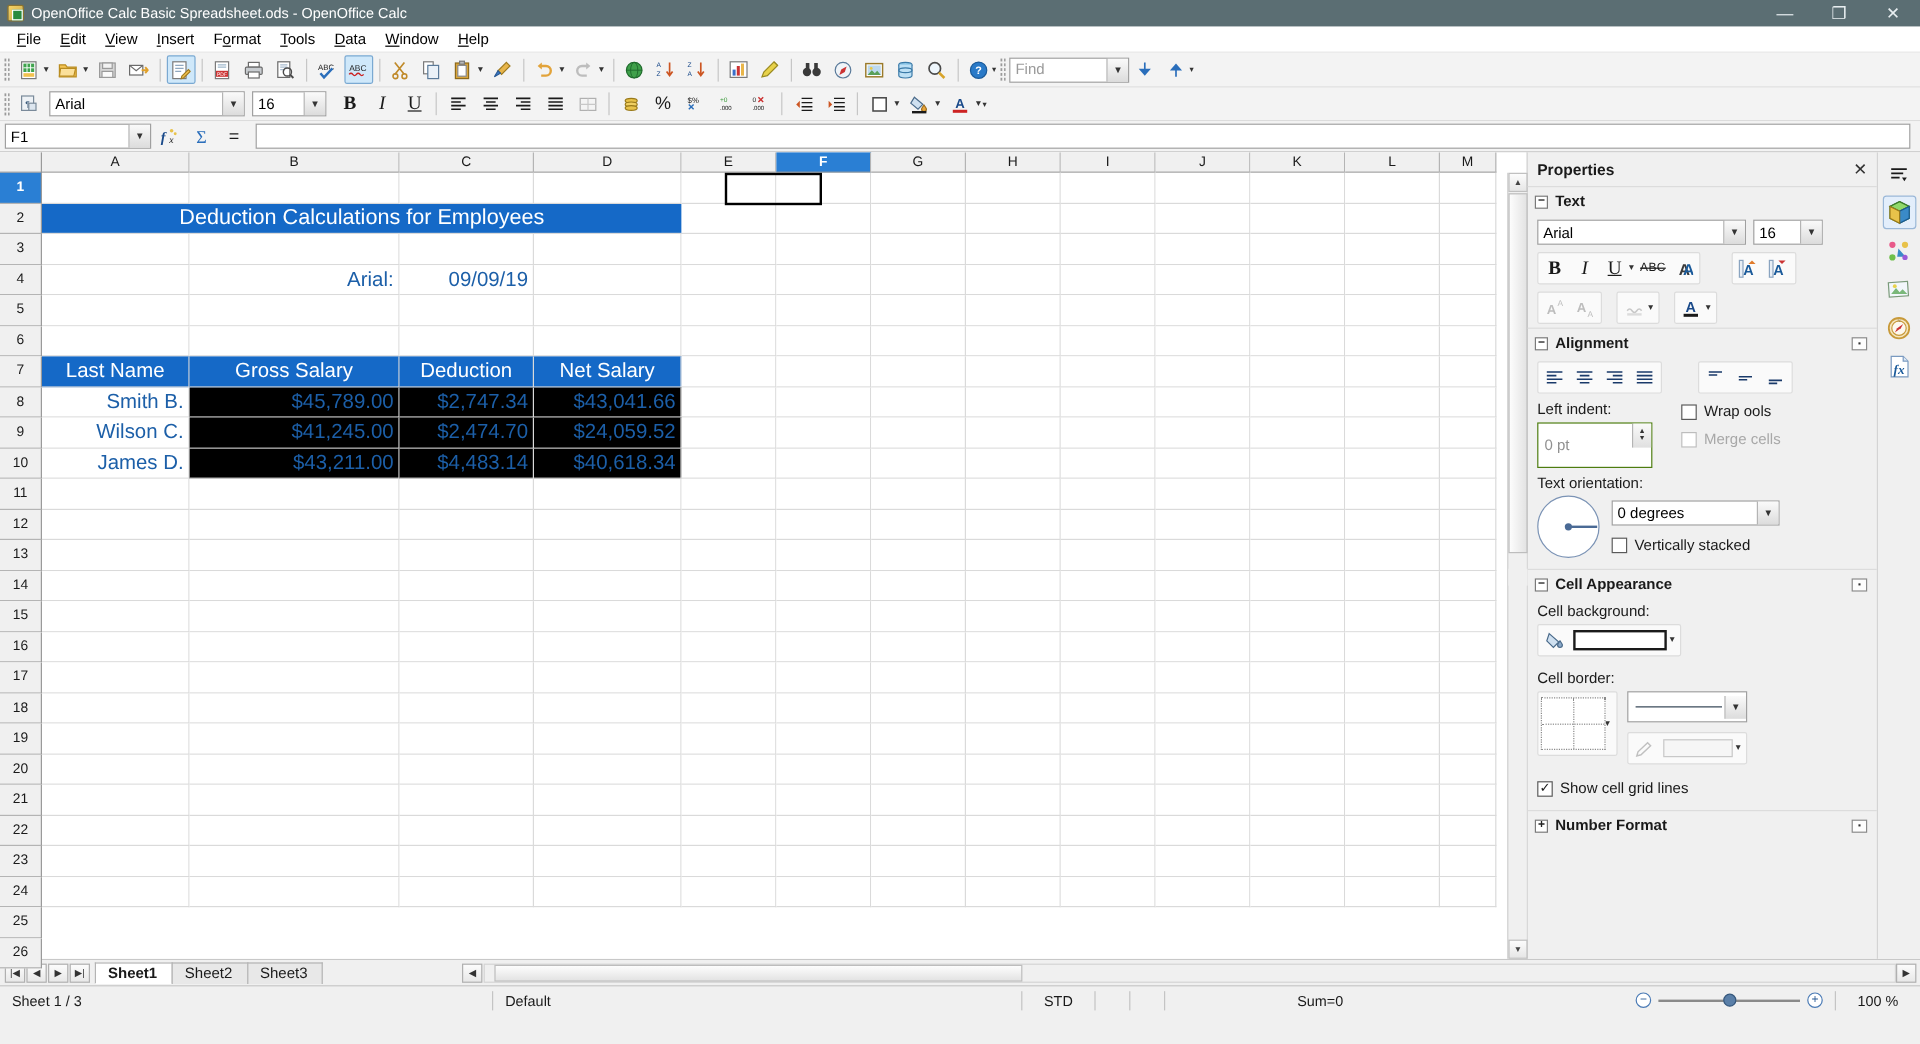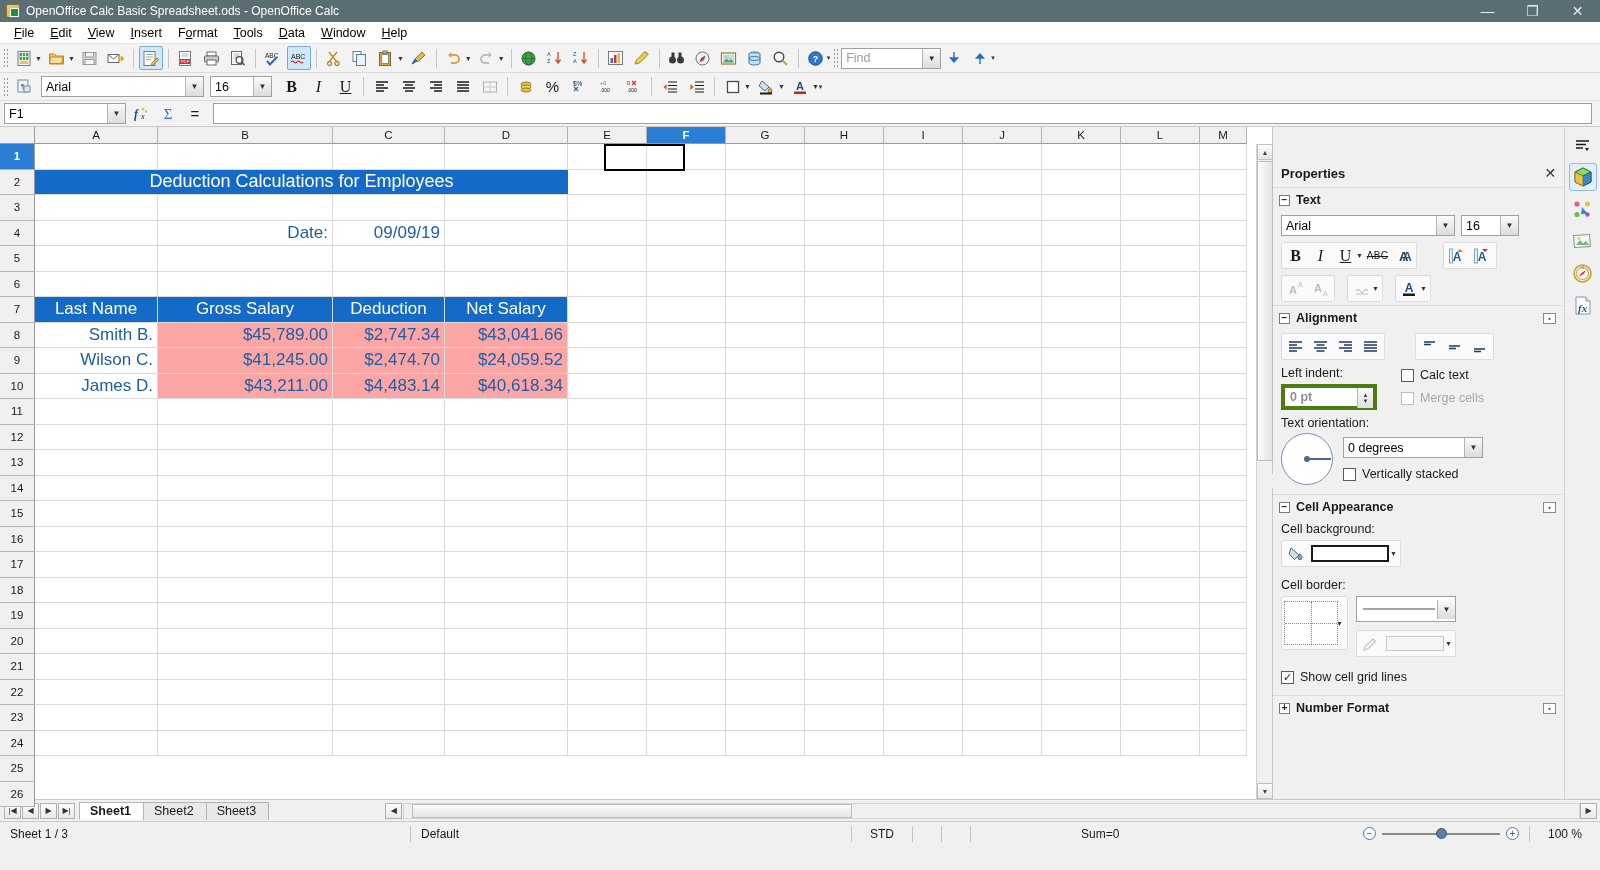--- a/index.html
+++ b/index.html
@@ -129,21 +129,21 @@
     background: #fff;
   }
   .cell.right { justify-content: flex-end; }
   .cell.titlecell {
     background: #1569c7; color: #ffffff; justify-content: center; font-size: 18px;
     border-right: none;
   }
   .cell.hdrcell {
     background: #1569c7; color: #ffffff; justify-content: center; font-size: 17px;
   }
-  .cell.zebra { background: #fca5a5; }
+  .cell.zebra { background: #000000; }
   #selbox {
     position: absolute; border: 2px solid #000; pointer-events: none;
   }
   
   #vsb {
     position: absolute; right: 0; top: 17px; width: 16px; bottom: 0;
     background: #f0f0f0; border-left: 1px solid #d0d0d0;
   }
   .sbbtn {
     width: 16px; height: 16px; background: linear-gradient(#fcfcfc,#e6e6e6);
@@ -156,21 +156,21 @@
   }
   #vsplit {
     position: absolute; left: 0; width: 16px; height: 14px; top: 330px;
     background: #f0f0f0;
   }
   
   #sidebar {
     width: 328px; background: #f0f0f0; display: flex;
     border-left: 1px solid #c8c8c8;
   }
-  #sbpanel { width: 292px; position: relative; margin-top: 32px; }
+  #sbpanel { width: 292px; position: relative; }
   #sbheader {
     height: 28px; display: flex; align-items: center; padding: 0 8px;
     font-weight: bold; font-size: 13px; color: #1a1a1a; position: relative;
   }
   #sbheader .cl { position: absolute; right: 8px; font-size: 14px; font-weight: normal; color: #333; }
   .sect {
     border-top: 1px solid #dcdcdc;
   }
   .secthdr {
     height: 24px; display: flex; align-items: center; padding: 0 6px;
@@ -191,24 +191,23 @@
     display: flex; align-items: center; background: #fafafa;
     border: 1px solid #dcdcdc; border-radius: 2px; padding: 1px;
   }
   .sbbtn2 {
     width: 25px; height: 23px; display: flex; align-items: center; justify-content: center;
     font-size: 14px; color: #1a1a1a; border: 1px solid transparent; border-radius: 2px;
   }
   .sbbtn2.dis { color: #b0b0b0; }
   .lbl { font-size: 12.5px; color: #1a1a1a; }
   .spin {
-    width: 96px; height: 26px; border: 4px solid #4d7c0f; background: #fff;
+    width: 96px; height: 38px; border: 1px solid #4d7c0f; background: #fff;
     display: flex; align-items: center; font-size: 12.5px; color: #909090; padding-left: 5px;
     position: relative;
-    font-weight: bold;
   }
   .spin .sp {
     position: absolute; right: 0; top: 0; width: 16px; height: 20px;
     background: linear-gradient(#fafafa,#e0e0e0); border-left: 1px solid #b4b4b4;
     display: flex; flex-direction: column; align-items: center; justify-content: center;
     font-size: 6px; color: #333; line-height: 6px;
   }
   .cbx {
     width: 13px; height: 13px; border: 1px solid #5a5a5a; background: #fff;
     margin-right: 6px; flex: 0 0 auto; display: flex; align-items: center;
@@ -758,21 +757,21 @@
           <div class="cell" style="width:79px"></div>
           <div class="cell" style="width:79px"></div>
           <div class="cell" style="width:79px"></div>
           <div class="cell" style="width:79px"></div>
           <div class="cell" style="width:79px"></div>
           <div class="cell" style="width:47px"></div>
         </div>
 
         <div class="row">
           <div class="cell" style="width:123px"></div>
-          <div class="cell right" style="width:175px">Date:</div>
+          <div class="cell right" style="width:175px">Arial:</div>
           <div class="cell right" style="width:112px">09/09/19</div>
           <div class="cell" style="width:123px"></div>
           <div class="cell" style="width:79px"></div>
           <div class="cell" style="width:79px"></div>
           <div class="cell" style="width:79px"></div>
           <div class="cell" style="width:79px"></div>
           <div class="cell" style="width:79px"></div>
           <div class="cell" style="width:79px"></div>
           <div class="cell" style="width:79px"></div>
           <div class="cell" style="width:79px"></div>
@@ -1249,21 +1248,21 @@
               <span class="sp">
                   <span>▲</span>
                   <span>▼</span>
                 </span>
             </div>
           </div>
           <div style="width:24px;"></div>
           <div style="padding-top:2px;">
             <div style="display:flex;align-items:center;margin-bottom:9px;">
               <span class="cbx"></span>
-              <span class="lbl">Calc text</span>
+              <span class="lbl">Wrap ools</span>
             </div>
             <div style="display:flex;align-items:center;">
               <span class="cbx dis"></span>
               <span class="lbl" style="color:#a8a8a8;">Merge cells</span>
             </div>
           </div>
         </div>
         <div class="sbrow" style="padding-bottom:0;">
           <span class="lbl">Text orientation:</span>
         </div>

